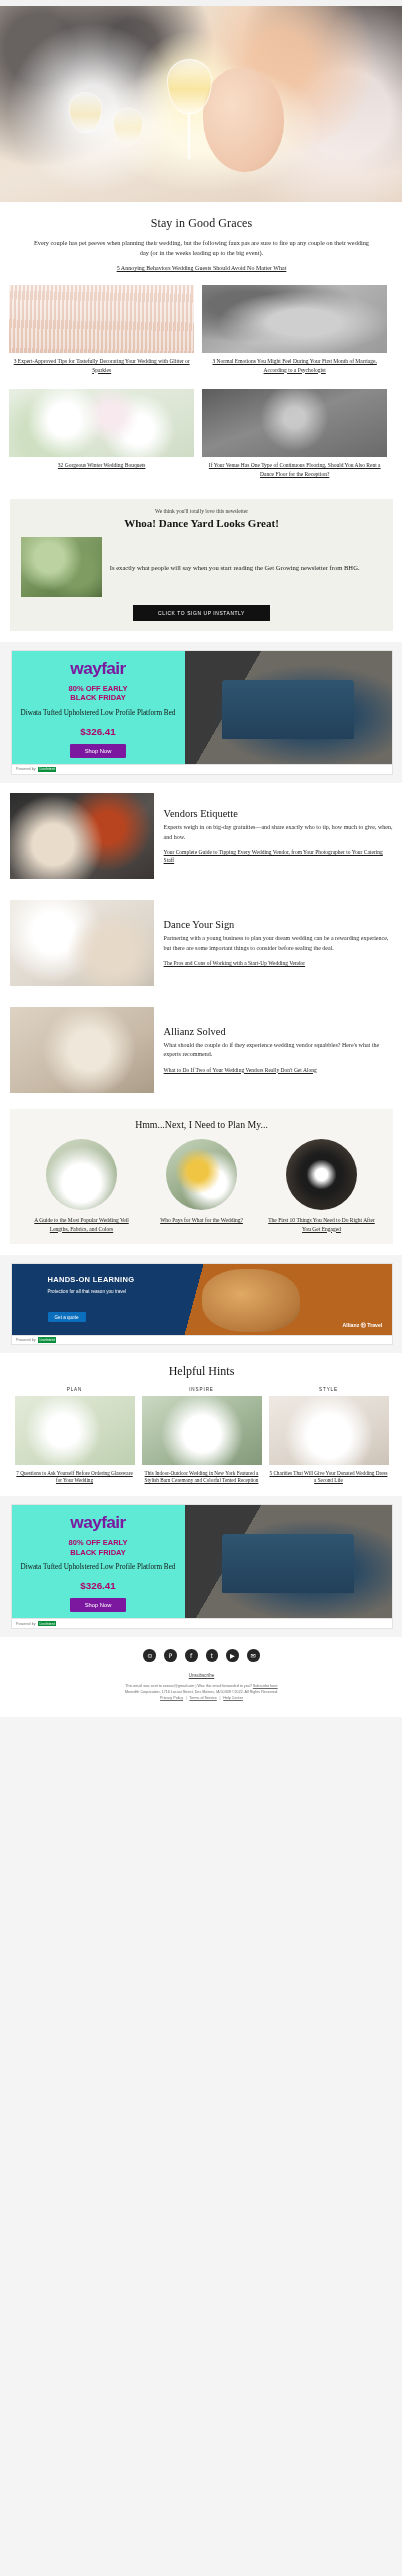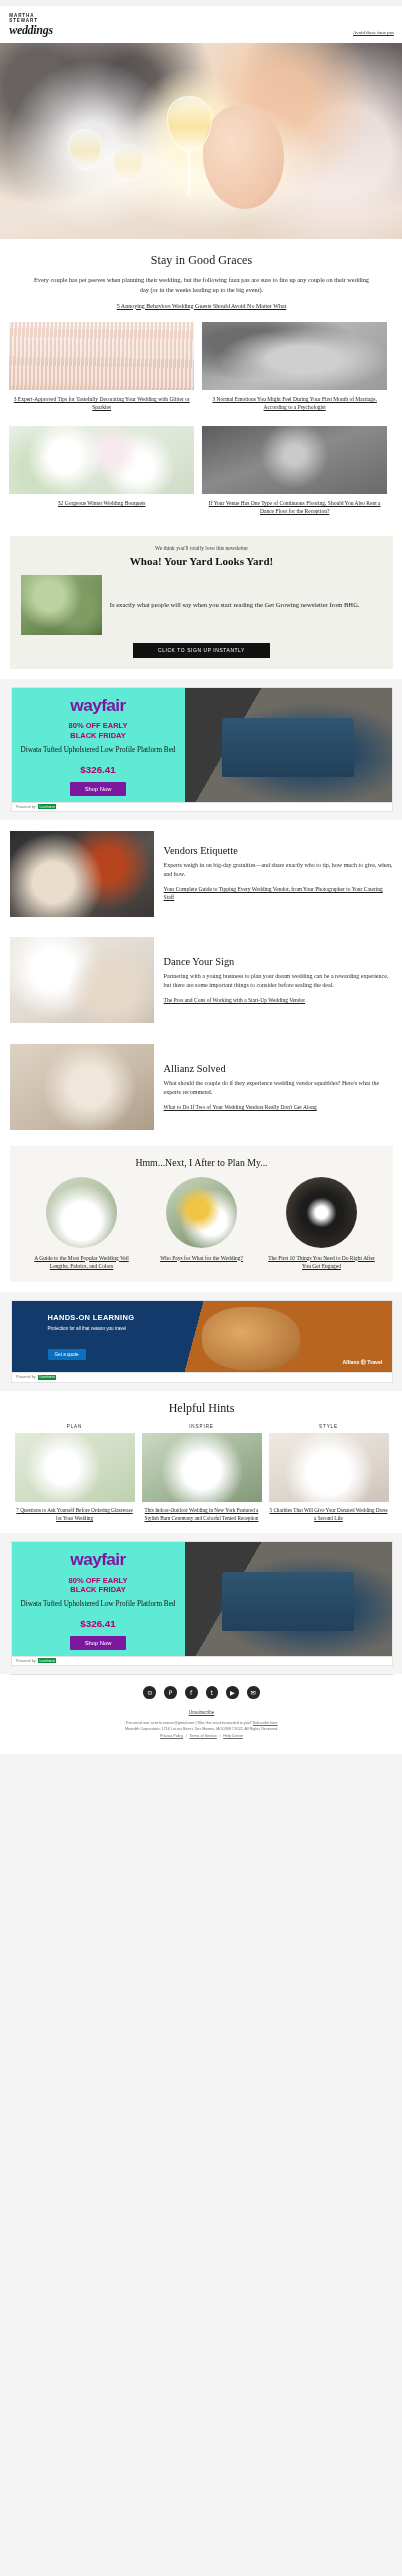--- a/index.html
+++ b/index.html
@@ -320,28 +320,20 @@
   .foot-sep { color: #9a9a9a; padding: 0 1.7px; }
   .divider { height: 0.6px; background: #e0e0e0; margin: 0 10.4px; }
 </style>
 </head>
 <body>
 
 <div class="page">
 
   <div class="preheader"></div>
 
-  <div class="masthead">
-    <div class="logo-block">
-      <div class="logo-martha">MARTHA</div>
-      <div class="logo-stewart">STEWART</div>
-      <div class="logo-weddings">weddings</div>
-    </div>
-    <a class="masthead-link" href="#">Avoid these faux pas</a>
-  </div>
 
   <div class="hero">
     <div class="hero-bg"></div>
     <div class="hero-glass g2"></div>
     <div class="hero-glass g3"></div>
     <div class="hero-hand"></div>
     <div class="hero-glass g1"></div>
     <div class="hero-stem"></div>
   </div>
 
@@ -365,21 +357,21 @@
       <a class="card-cap" href="#">32 Gorgeous Winter Wedding Bouquets</a>
     </div>
     <div class="card2">
       <div class="card-img img-dancefloor"></div>
       <a class="card-cap" href="#">If Your Venue Has One Type of Continuous Flooring, Should You Also Rent a Dance Floor for the Reception?</a>
     </div>
   </div>
 
   <div class="promo">
     <div class="promo-kicker">We think you'll totally love this newsletter</div>
-    <div class="promo-head">Whoa! Your Yard Looks Yard!</div>
+    <div class="promo-head">Whoa! Dance Yard Looks Great!</div>
     <div class="promo-row">
       <div class="promo-img"></div>
       <div class="promo-copy">Is exactly what people will say when you start reading the Get Growing newsletter from BHG.</div>
     </div>
     <button class="promo-btn">CLICK TO SIGN UP INSTANTLY</button>
   </div>
 
   <div class="ad-wrap">
     <div class="ad">
       <div class="ad-left">
@@ -423,21 +415,21 @@
   <div class="story">
     <div class="story-img img-problem"></div>
     <div class="story-txt">
       <div class="story-h">Allianz Solved</div>
       <div class="story-p">What should the couple do if they experience wedding vendor squabbles? Here's what the experts recommend.</div>
       <a class="story-l" href="#">What to Do If Two of Your Wedding Vendors Really Don't Get Along</a>
     </div>
   </div>
 
   <div class="plan">
-    <div class="plan-h">Hmm...Next, I After to Plan My...</div>
+    <div class="plan-h">Hmm...Next, I Need to Plan My...</div>
     <div class="plan-row">
       <div class="plan-col">
         <div class="plan-circ circ-a"></div>
         <a class="plan-l" href="#">A Guide to the Most Popular Wedding Veil Lengths, Fabrics, and Colors</a>
       </div>
       <div class="plan-col">
         <div class="plan-circ circ-b"></div>
         <a class="plan-l" href="#">Who Pays for What for the Wedding?</a>
       </div>
       <div class="plan-col">

